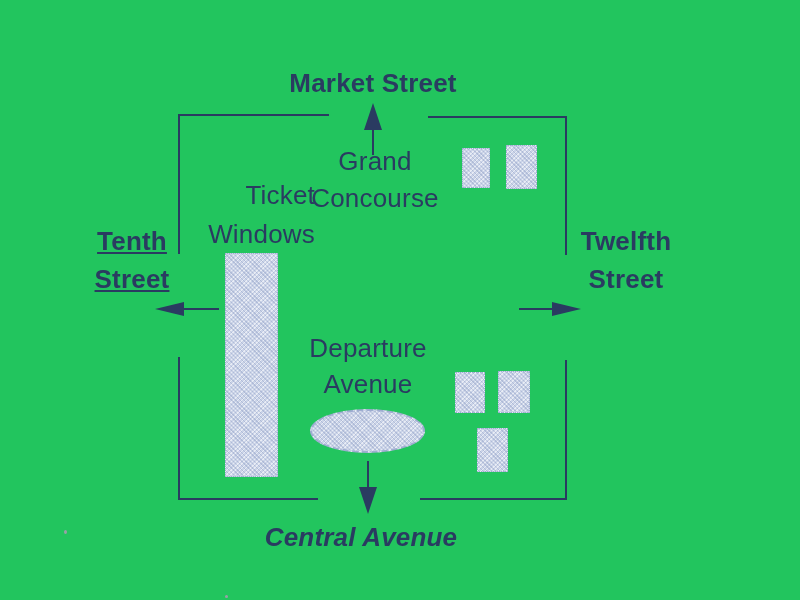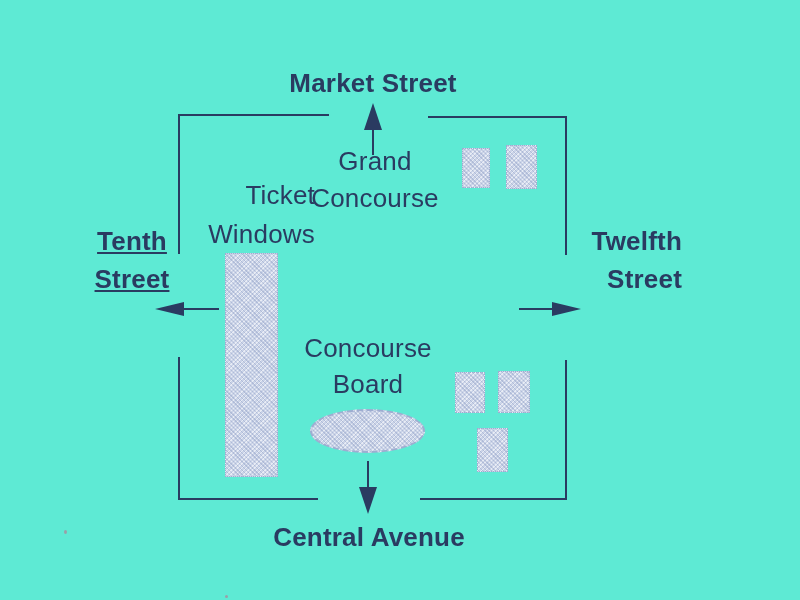--- a/index.html
+++ b/index.html
@@ -1,17 +1,17 @@
 <!DOCTYPE html>
 <html style="--ink: #2a3b61; --fill: #cbd4e8; --edge: #9fadd1;"><head>
 <meta charset="utf-8">
 <style>
   html,body{margin:0;padding:0;background:#fff;}
   .canvas{
-    position:relative;width:800px;height:600px;background:#5eead4;overflow:hidden;
+    position:relative;width:800px;height:600px;background:#22c55e;overflow:hidden;
     font-family:"Liberation Sans","DejaVu Sans",sans-serif;color:var(--ink,#2a3b61);
   }
   .label{position:absolute;text-align:center;line-height:38px;font-size:26px;
     color:var(--ink,#2a3b61);letter-spacing:0.2px;}
   .street{font-weight:bold;}
   .area-label{font-weight:400;}
 
   
   .wall{position:absolute;background:var(--ink,#2a3b61);}
 
@@ -29,22 +29,22 @@
 
   .arrow{position:absolute;}
   .arrow svg{display:block;}
   .arrow .ink{fill:var(--ink,#2a3b61);}
 
   .speck{position:absolute;background:#9aa0a8;border-radius:50%;}
 
   
   .market{left:263px;top:64px;width:220px;}
   .tenth{left:82px;top:222px;width:100px;text-decoration:underline;}
-  .twelfth{left:570px;top:222px;width:112px;text-align:right;}
-  .central{left:254px;top:518px;width:230px;}
+  .twelfth{left:570px;top:222px;width:112px;}
+  .central{left:246px;top:518px;width:230px;font-style:italic;}
   .concourse{left:300px;top:143px;width:150px;line-height:37px;}
   .ticketw{left:185px;top:176px;width:130px;line-height:39px;text-align:right;}
   .platformp{left:438px;top:202px;width:126px;line-height:38px;}
   .departure{left:303px;top:330px;width:130px;line-height:36px;}
 </style>
 </head>
 <body>
 
 <div class="canvas">
 
@@ -90,18 +90,18 @@
   <div class="shape" style="left:225px;top:253px;width:53px;height:224px;"></div>
   <div class="shape" style="left:462px;top:148px;width:28px;height:40px;"></div>
   <div class="shape" style="left:506px;top:145px;width:31px;height:44px;"></div>
   <div class="shape" style="left:455px;top:372px;width:30px;height:41px;"></div>
   <div class="shape" style="left:498px;top:371px;width:32px;height:42px;"></div>
   <div class="shape" style="left:477px;top:428px;width:31px;height:44px;"></div>
   <div class="shape ellipse" style="left:310px;top:409px;width:115px;height:44px;"></div>
 
   <div class="label area-label concourse">Grand Concourse</div>
   <div class="label area-label ticketw">Ticket Windows</div>
-  <div class="label area-label departure">Concourse Board</div>
+  <div class="label area-label departure">Departure Avenue</div>
 
   <div class="speck" style="left:64px;top:530px;width:3px;height:4px;"></div>
   <div class="speck" style="left:225px;top:595px;width:3px;height:3px;"></div>
 
 </div>
 
 </body></html>

